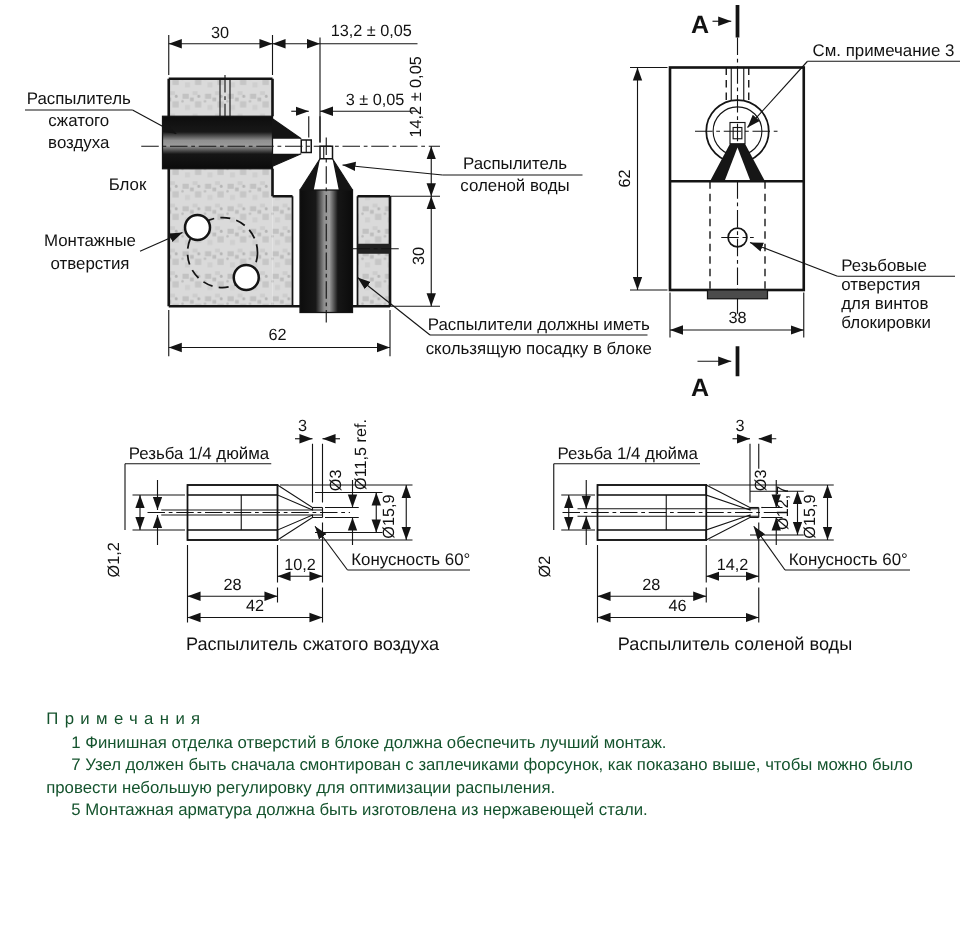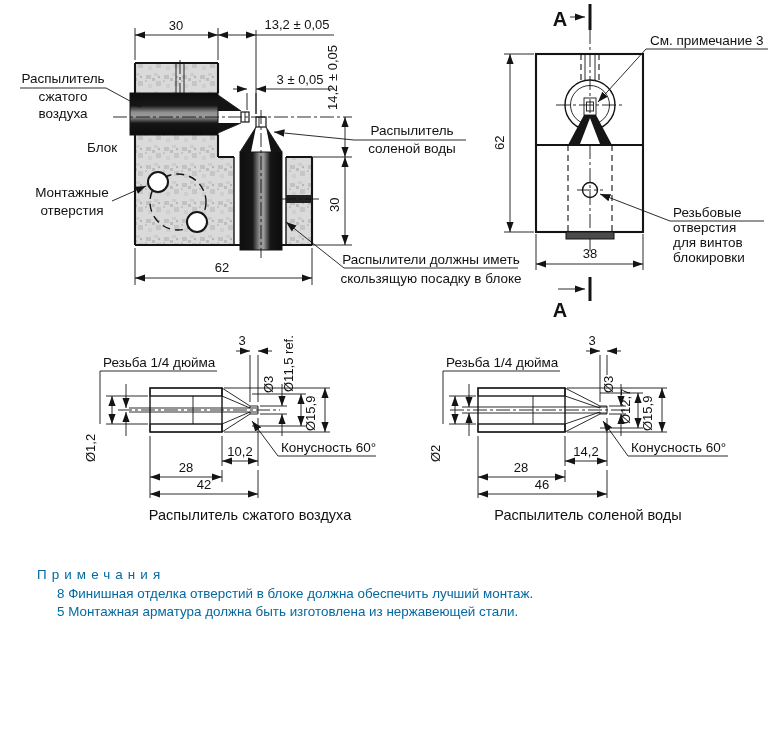--- a/index.html
+++ b/index.html
@@ -10,21 +10,21 @@
   .dim{font-size:13px;}
   .lbl{font-size:13.5px;}
   .cap{font-size:14.5px;}
   .mk{font-size:20px;font-weight:bold;}
   .o{stroke:#141414;fill:none;stroke-width:2.1;}
   .m{stroke:#141414;fill:none;stroke-width:1.4;}
   .t{stroke:#141414;fill:none;stroke-width:0.9;}
   .hid{stroke:#141414;fill:none;stroke-width:1.1;stroke-dasharray:6 4;}
   .cl{stroke:#141414;fill:none;stroke-width:0.9;stroke-dasharray:14 3 3 3;}
   .notes{position:absolute;left:0;top:566px;width:741px;padding-left:37px;
-         font-size:13.4px;line-height:18px;color:#0369a1;}
+         font-size:13.4px;line-height:18px;color:#14532d;}
   .notes-title{letter-spacing:0.38em;margin-bottom:1px;}
   .notes p{margin:0;text-indent:20px;}
 </style>
 </head>
 <body>
 
 <div class="page">
 
 <svg width="778" height="562" viewBox="0 0 778 562">
   <defs>
@@ -389,17 +389,18 @@
       <text class="lbl" x="631" y="452">Конусность 60°</text>
       <line class="t" x1="628" y1="456" x2="728" y2="456"></line>
       <line class="t" x1="628" y1="456" x2="603" y2="421" marker-end="url(#ar)"></line>
     </g>
     <text class="cap" x="588" y="520" text-anchor="middle">Распылитель соленой воды</text>
   </g>
 </svg>
 
 <div class="notes">
   <div class="notes-title">Примечания</div>
-  <p>8 Финишная отделка отверстий в блоке должна обеспечить лучший монтаж.</p>
+  <p>1 Финишная отделка отверстий в блоке должна обеспечить лучший монтаж.</p>
+  <p>7 Узел должен быть сначала смонтирован с заплечиками форсунок, как показано выше, чтобы можно было провести небольшую регулировку для оптимизации распыления.</p>
   <p>5 Монтажная арматура должна быть изготовлена из нержавеющей стали.</p>
 </div>
 
 </div>
 
 </body></html>

